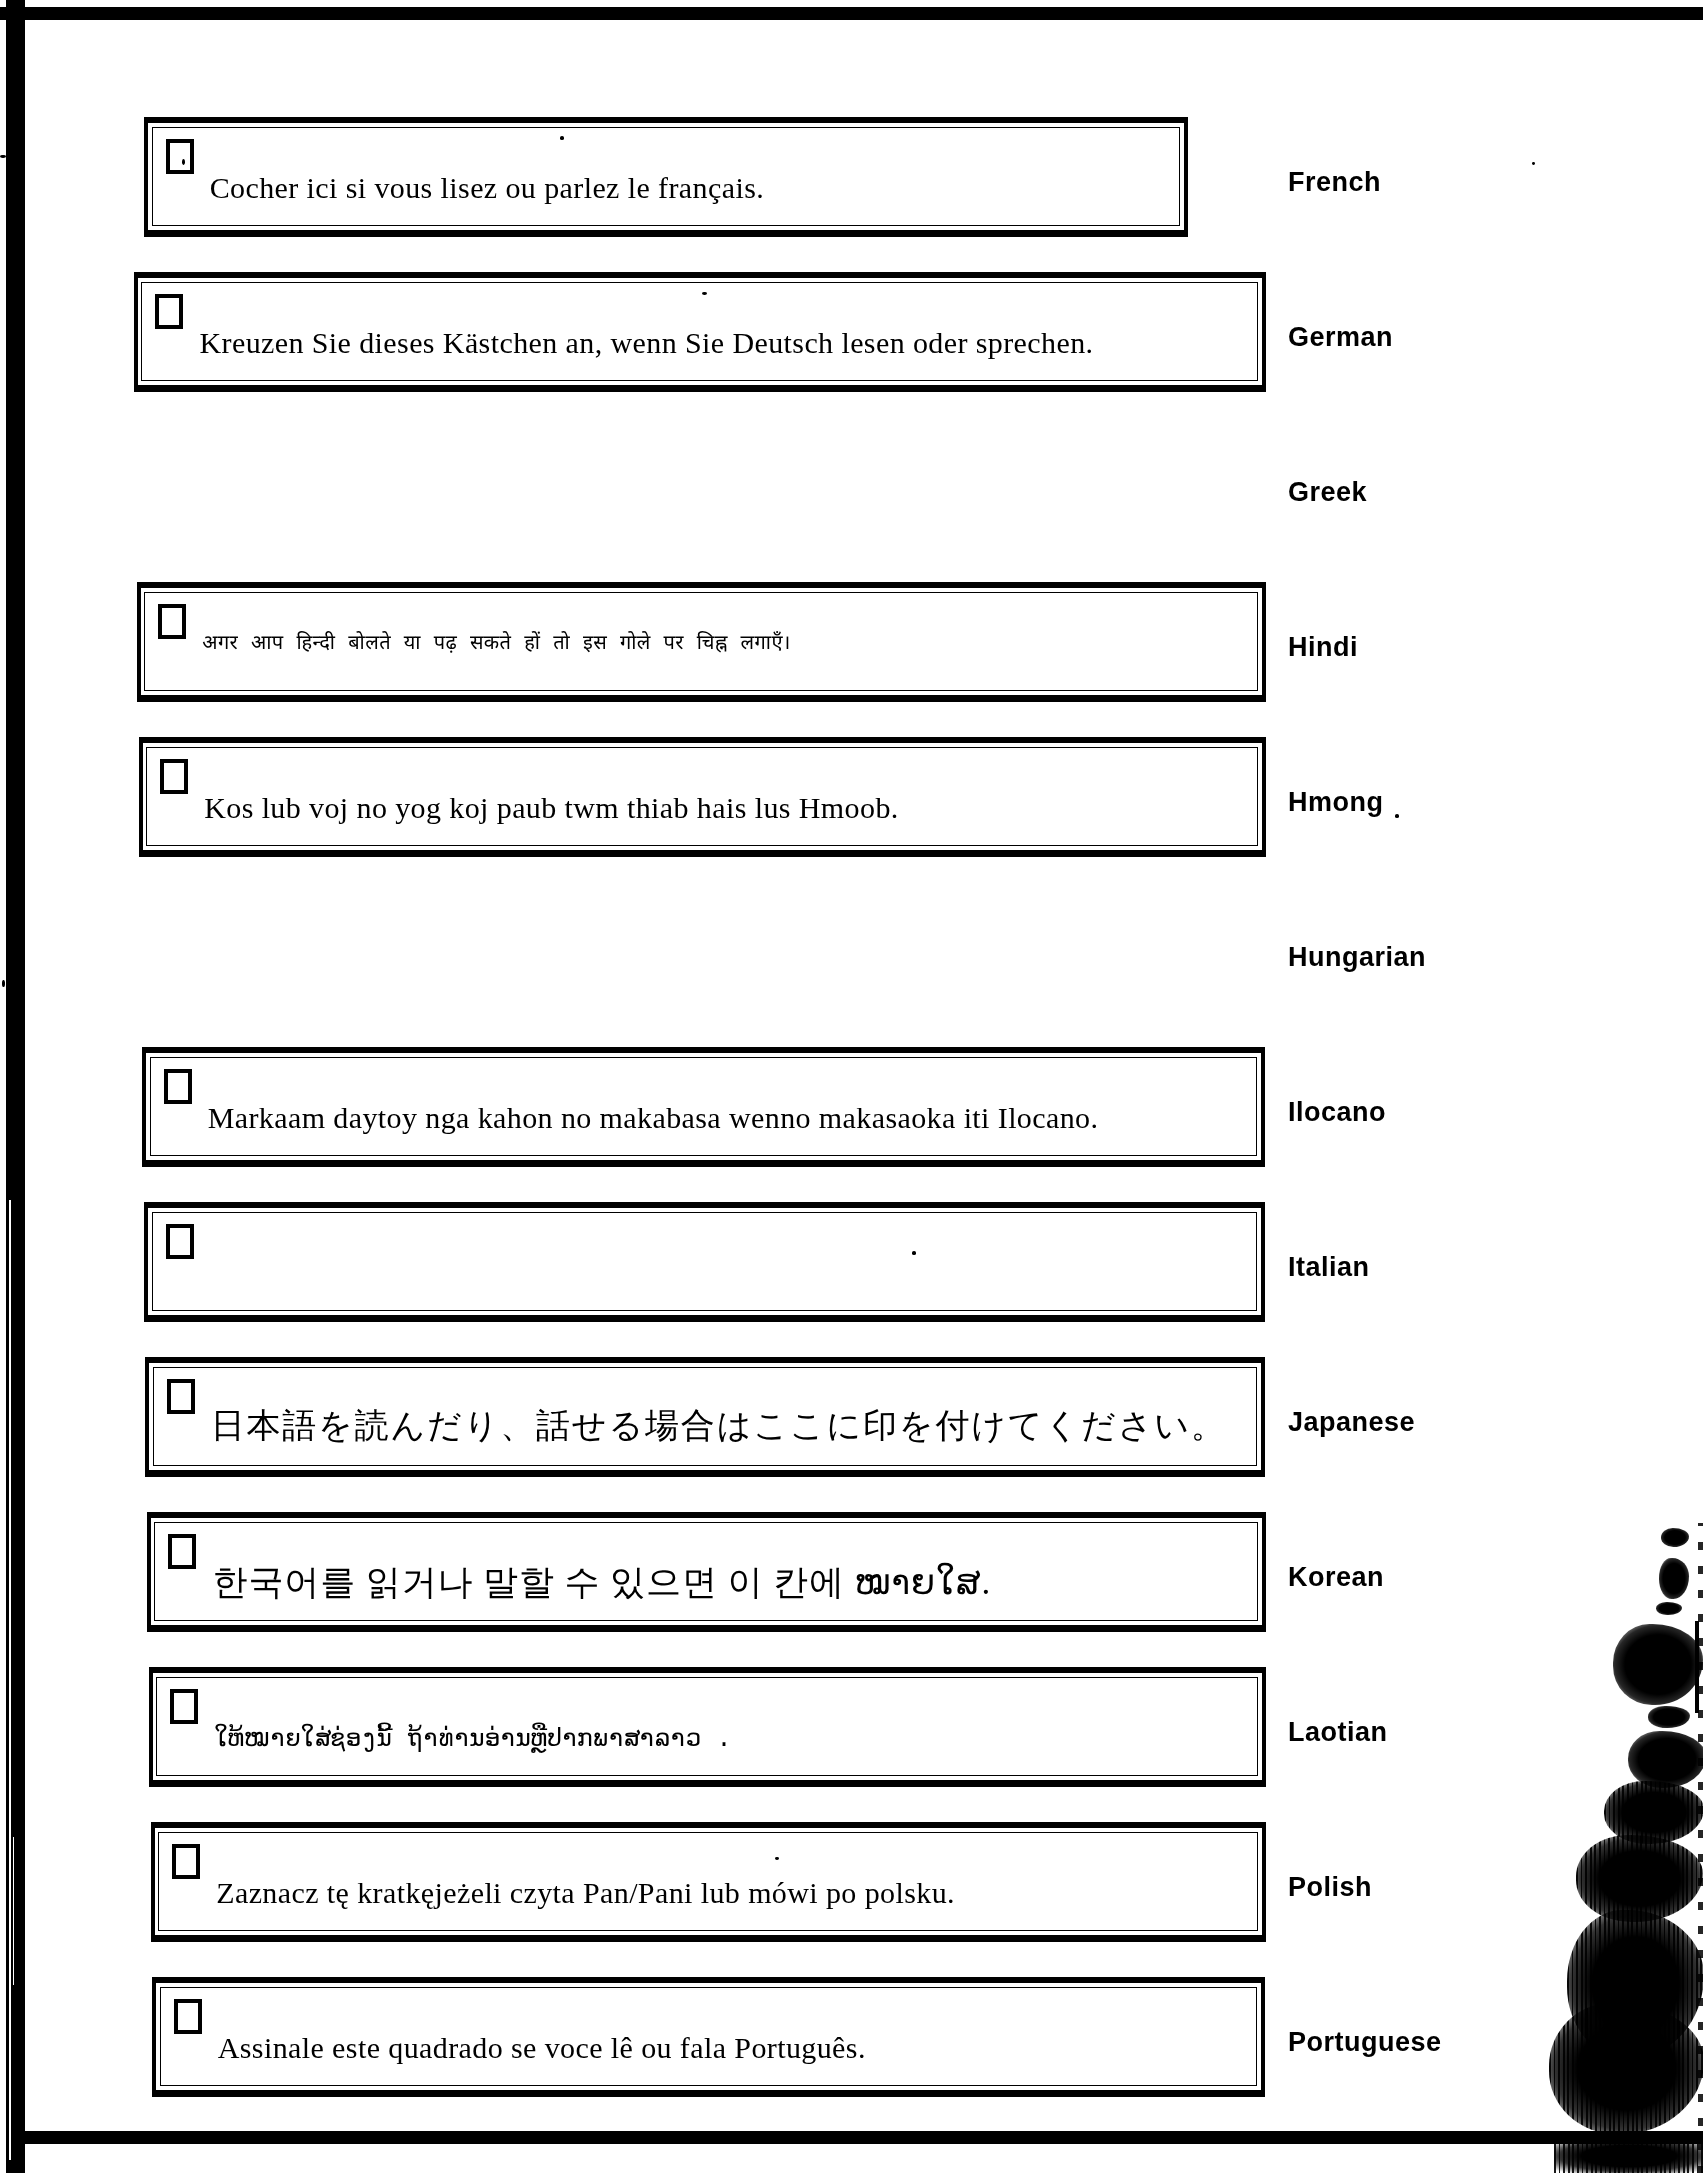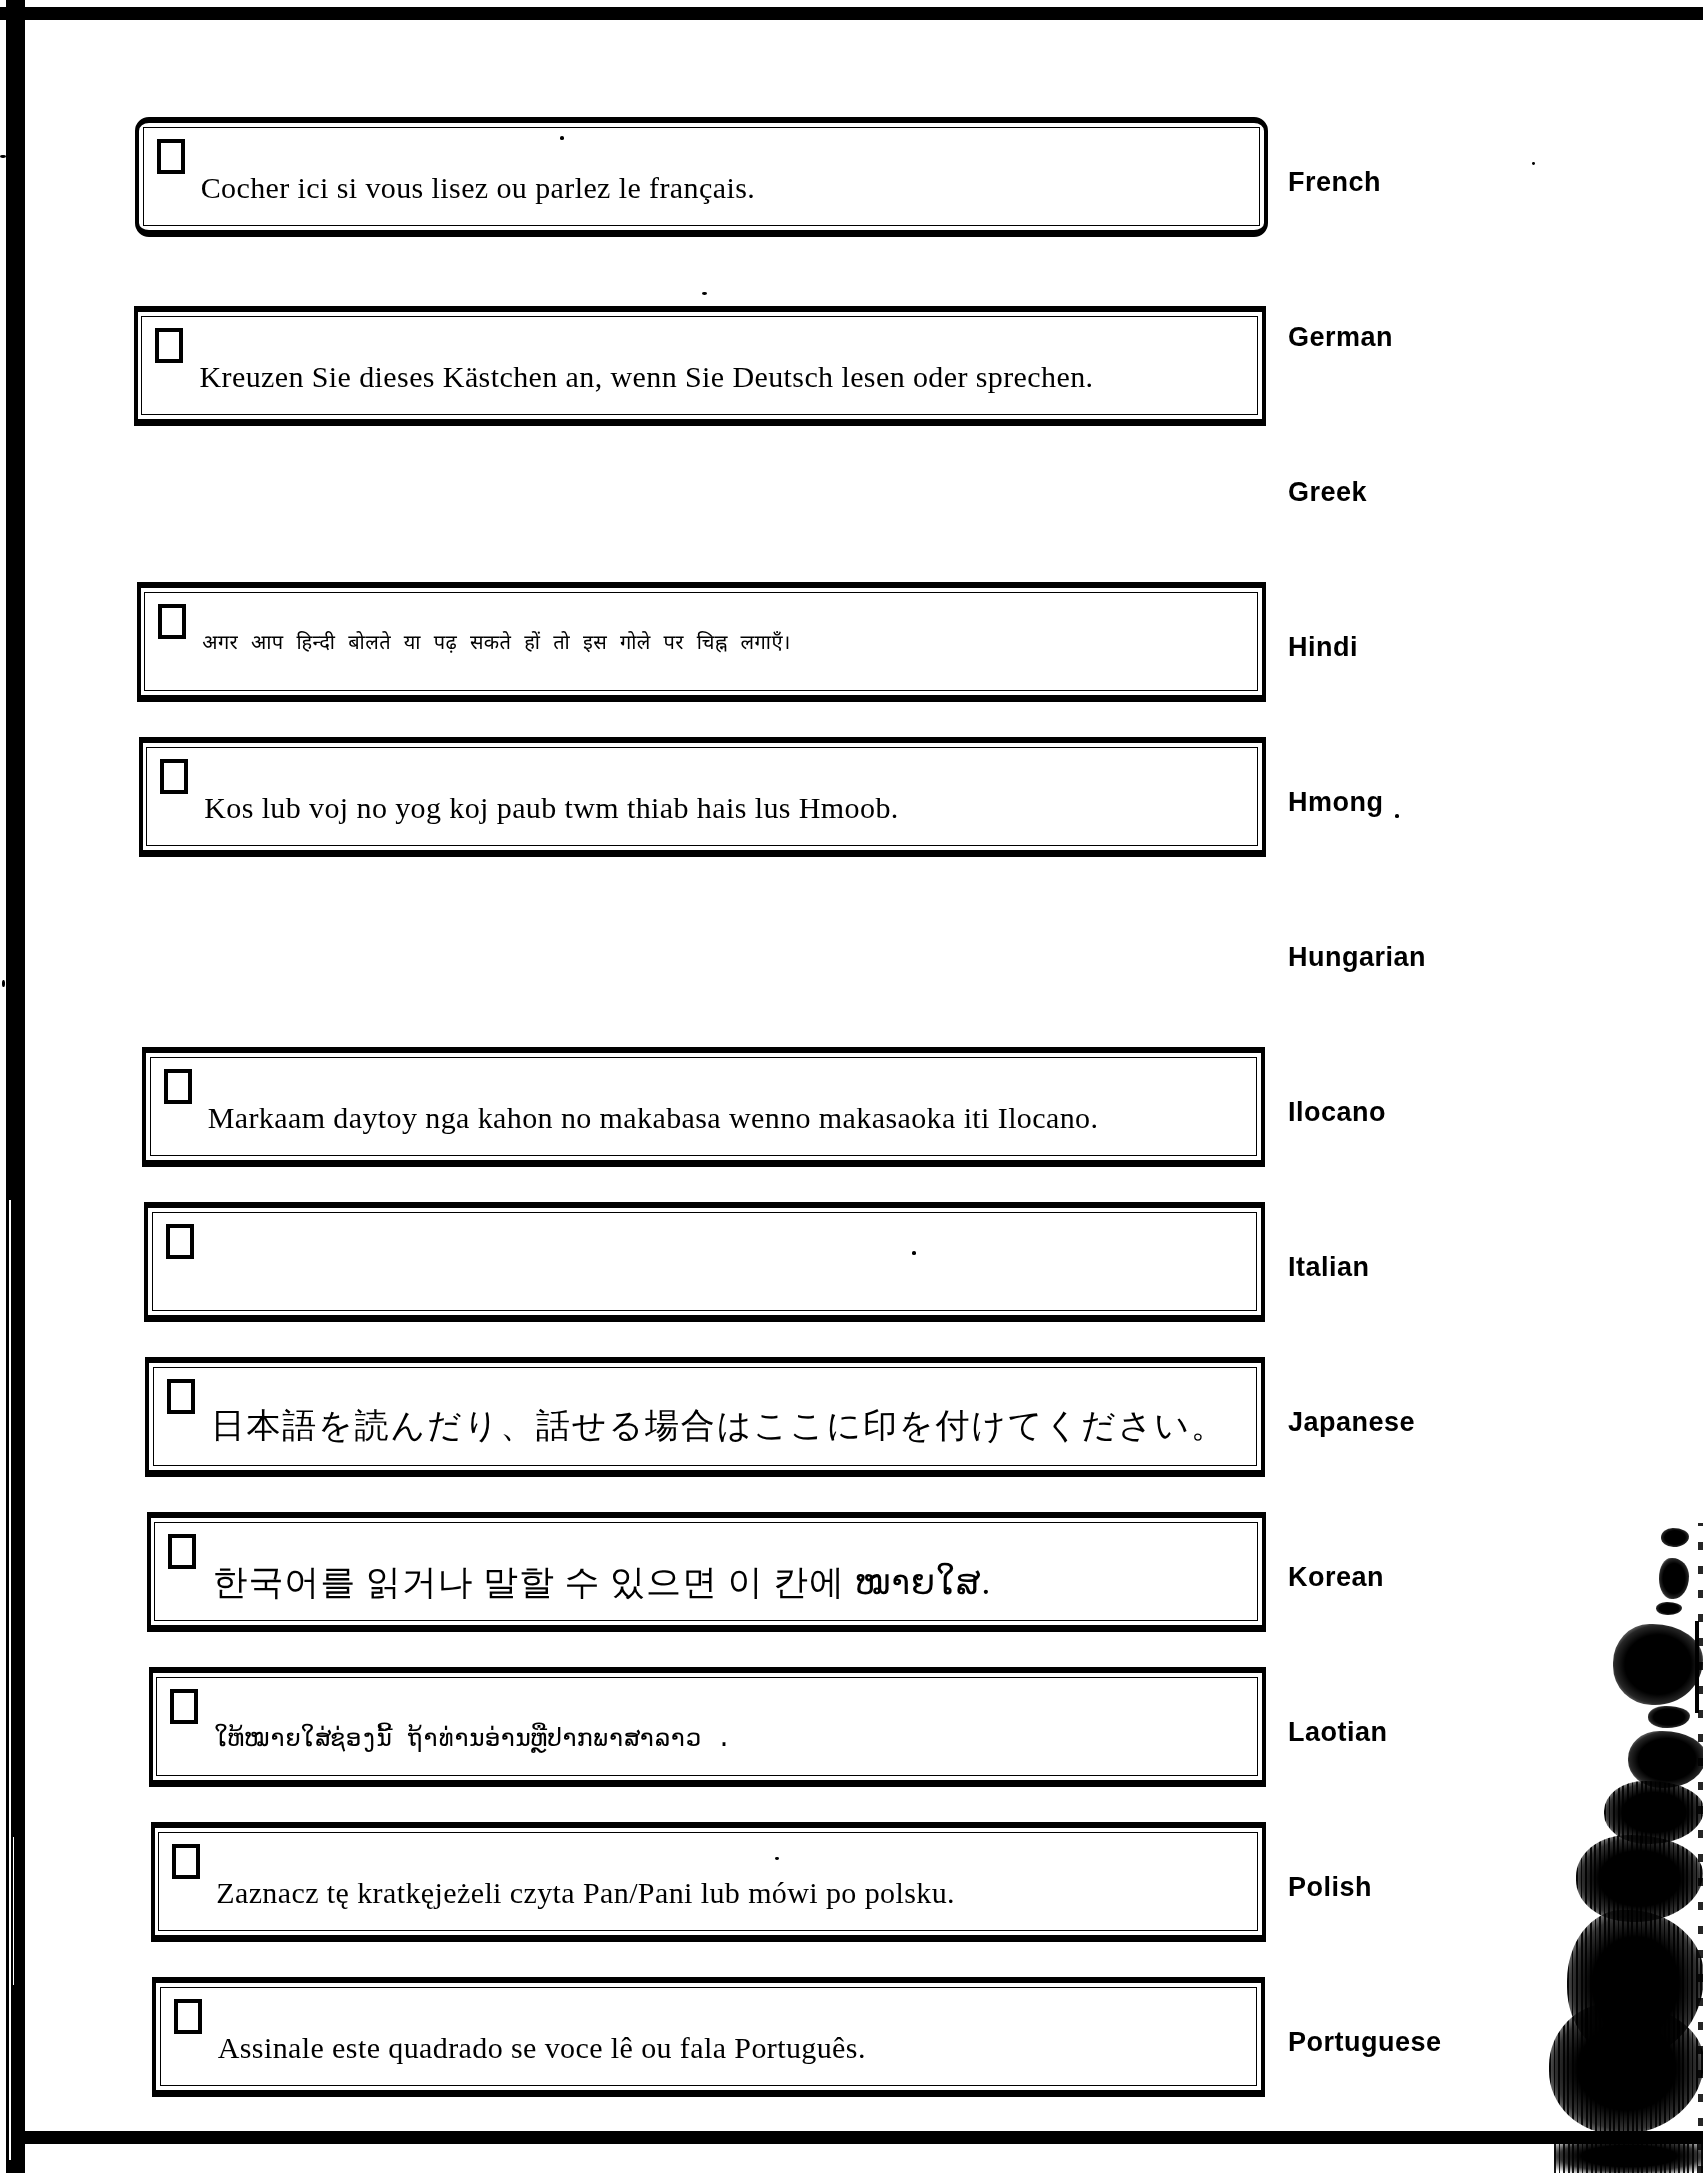--- a/index.html
+++ b/index.html
@@ -109,31 +109,31 @@
 <div class="page">
 
   <div class="edge-top"></div>
   <div class="edge-left"></div>
   <div class="edge-left-hairline"></div>
   <div class="edge-left-hairline2"></div>
   <div class="edge-bottom"></div>
 
   <div class="rows">
   <div class="row latin">
-    <div class="box-outer" style="left: 3px; width: 1133px; border-radius: 14px;">
+    <div class="box-outer" style="left: 12px; width: 1044px;">
       <div class="box-inner">
         <span class="checkbox" role="checkbox" aria-checked="false"></span>
         <span class="instruction">Cocher ici si vous lisez ou parlez le français.</span>
       </div>
     </div>
     <span class="lang-label">French</span>
   </div>
 
   <div class="row latin">
-    <div class="box-outer" style="left: 1.8px; width: 1132px; margin-top: 34px;">
+    <div class="box-outer" style="left: 1.8px; width: 1132px;">
       <div class="box-inner">
         <span class="checkbox" role="checkbox" aria-checked="false"></span>
         <span class="instruction">Kreuzen Sie dieses Kästchen an, wenn Sie Deutsch lesen oder sprechen.</span>
       </div>
     </div>
     <span class="lang-label">German</span>
   </div>
 
   <div class="row greek">
     <span class="lang-label">Greek</span>

